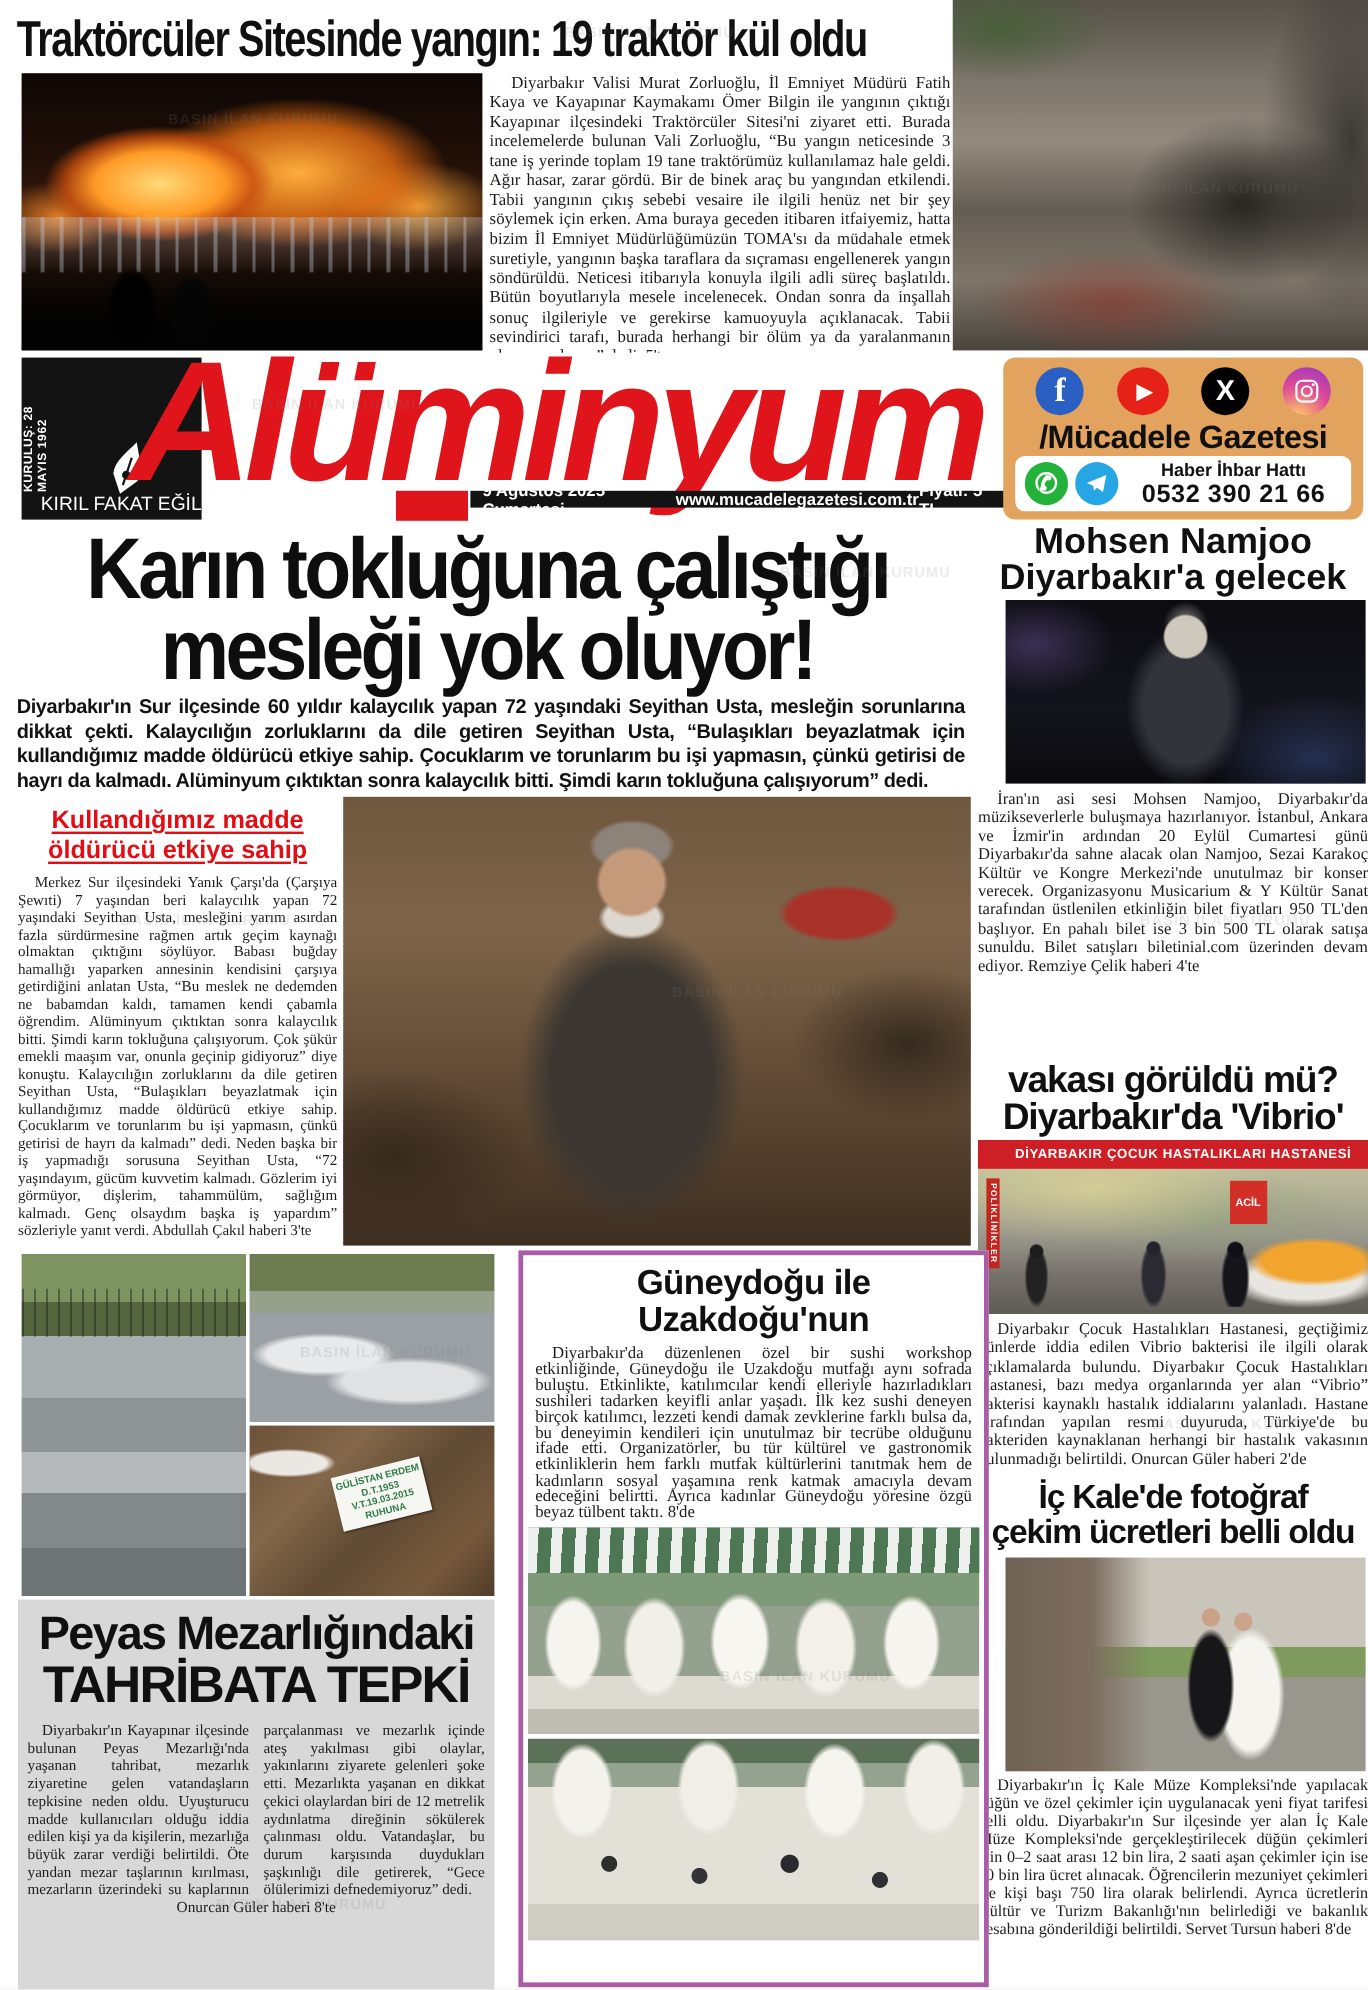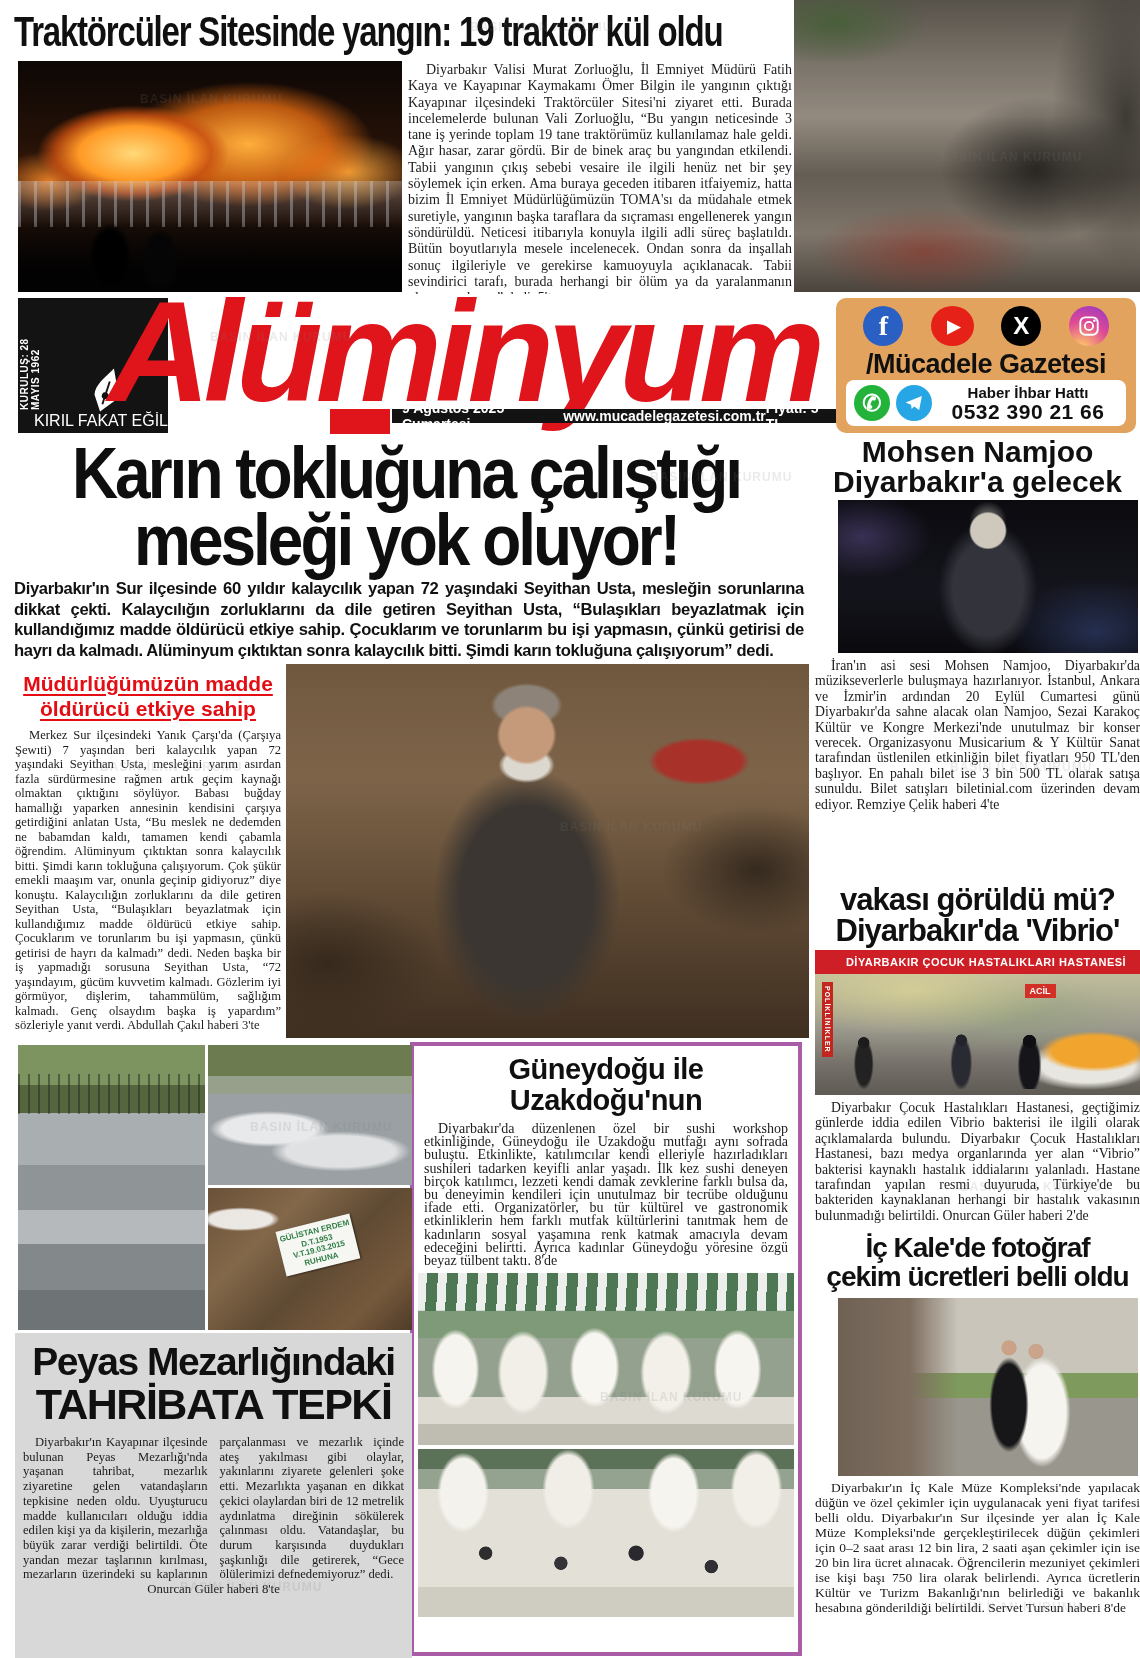--- a/index.html
+++ b/index.html
@@ -106,21 +106,21 @@
     radial-gradient(ellipse 84px 30px at 84% 80%,#e8e6e0 55%,transparent 80%),
     radial-gradient(ellipse 200px 60px at 30% 28%,rgba(230,220,150,.6),transparent 75%),
     radial-gradient(ellipse 160px 50px at 60% 44%,rgba(140,160,120,.5),transparent 75%),
     linear-gradient(180deg,#cfc8a8 0%,#b3b295 30%,#9a988c 55%,#76716a 78%,#5e5a54 100%);}
   .hosp-banner{position:absolute;left:0;right:0;top:0;height:24px;background:#cf1f26;color:#fff;
     font-size:11px;font-weight:bold;display:flex;align-items:center;justify-content:center;
     letter-spacing:.5px;white-space:nowrap;padding-left:17px;}
   .hosp-sign{position:absolute;left:7px;top:32px;padding:4px 2px;background:#c3261f;color:#fff;
     writing-mode:vertical-rl;font-size:7px;font-weight:bold;letter-spacing:1px;}
   .hosp-acil{position:absolute;right:26%;top:34px;background:#d23026;color:#fff;font-size:9px;
-    font-weight:bold;padding:2px 5px;}
+    font-weight:bold;padding:13px 5px;}
   .crowd{position:absolute;left:0;right:0;bottom:4%;height:46%;
     background:radial-gradient(circle 6px at 15% 30%,#1c1c1c 90%,transparent),
       radial-gradient(circle 6px at 45% 26%,#23232b 90%,transparent),
       radial-gradient(circle 7px at 66% 28%,#101014 90%,transparent),
       radial-gradient(ellipse 10px 26px at 15% 62%,#222 80%,transparent),
       radial-gradient(ellipse 11px 28px at 45% 60%,#2a2a32 80%,transparent),
       radial-gradient(ellipse 12px 30px at 66% 64%,#15151a 80%,transparent);}
   .wedding{background:
     radial-gradient(circle 8px at 57% 28%,#c9a287 90%,transparent),
     radial-gradient(circle 8px at 66% 30%,#caa58b 90%,transparent),
@@ -231,21 +231,21 @@
   </div>
 
   <div class="abs main-headline" style="left:0;top:440px;width:812px;">
     <div>Karın tokluğuna çalıştığı</div>
     <div>mesleği yok oluyor!</div>
   </div>
 
   <p class="abs lede" style="left:14px;top:579px;width:790px;">Diyarbakır'ın Sur ilçesinde 60 yıldır kalaycılık yapan 72 yaşındaki Seyithan Usta, mesleğin sorunlarına dikkat çekti. Kalaycılığın zorluklarını da dile getiren Seyithan Usta, “Bulaşıkları beyazlatmak için kullandığımız madde öldürücü etkiye sahip. Çocuklarım ve torunlarım bu işi yapmasın, çünkü getirisi de hayrı da kalmadı. Alüminyum çıktıktan sonra kalaycılık bitti. Şimdi karın tokluğuna çalışıyorum” dedi.</p>
 
   <div class="abs red-subhead" style="left:15px;top:671px;width:266px;">
-    <div>Müdürlüğümüzün madde</div>
+    <div>Kullandığımız madde</div>
     <div>öldürücü etkiye sahip</div>
   </div>
 
   <p class="abs serif leftcol-body" style="left:15px;top:728px;width:266px;height:310px;overflow:hidden;">Merkez Sur ilçesindeki Yanık Çarşı'da (Çarşıya Şewıti) 7 yaşından beri kalaycılık yapan 72 yaşındaki Seyithan Usta, mesleğini yarım asırdan fazla sürdürmesine rağmen artık geçim kaynağı olmaktan çıktığını söylüyor. Babası buğday hamallığı yaparken annesinin kendisini çarşıya getirdiğini anlatan Usta, “Bu meslek ne dedemden ne babamdan kaldı, tamamen kendi çabamla öğrendim. Alüminyum çıktıktan sonra kalaycılık bitti. Şimdi karın tokluğuna çalışıyorum. Çok şükür emekli maaşım var, onunla geçinip gidiyoruz” diye konuştu. Kalaycılığın zorluklarını da dile getiren Seyithan Usta, “Bulaşıkları beyazlatmak için kullandığımız madde öldürücü etkiye sahip. Çocuklarım ve torunlarım bu işi yapmasın, çünkü getirisi de hayrı da kalmadı” dedi. Neden başka bir iş yapmadığı sorusuna Seyithan Usta, “72 yaşındayım, gücüm kuvvetim kalmadı. Gözlerim iyi görmüyor, dişlerim, tahammülüm, sağlığım kalmadı. Genç olsaydım başka iş yapardım” sözleriyle yanıt verdi. Abdullah Çakıl haberi 3'te</p>
 
   <div class="photo kalayci" style="left:286px;top:664px;width:523px;height:374px;"></div>
 
   <div class="abs col-head" style="left:815px;top:437px;width:325px;font-size:30px;line-height:30px;">
     <div>Mohsen Namjoo</div>
     <div>Diyarbakır'a gelecek</div>
@@ -265,21 +265,21 @@
   </div>
   <p class="abs serif rcol-body" style="left:815px;top:1100px;width:325px;height:130px;overflow:hidden;">Diyarbakır Çocuk Hastalıkları Hastanesi, geçtiğimiz günlerde iddia edilen Vibrio bakterisi ile ilgili olarak açıklamalarda bulundu. Diyarbakır Çocuk Hastalıkları Hastanesi, bazı medya organlarında yer alan “Vibrio” bakterisi kaynaklı hastalık iddialarını yalanladı. Hastane tarafından yapılan resmi duyuruda, Türkiye'de bu bakteriden kaynaklanan herhangi bir hastalık vakasının bulunmadığı belirtildi. Onurcan Güler haberi 2'de</p>
 
   <div class="abs col-head" style="left:815px;top:1233px;width:325px;font-size:28px;line-height:29px;letter-spacing:-1px;">
     <div>İç Kale'de fotoğraf</div>
     <div>çekim ücretleri belli oldu</div>
   </div>
   <div class="photo wedding" style="left:838px;top:1298px;width:300px;height:178px;"></div>
   <p class="abs serif ickale-body" style="left:815px;top:1480px;width:325px;height:176px;overflow:hidden;">Diyarbakır'ın İç Kale Müze Kompleksi'nde yapılacak düğün ve özel çekimler için uygulanacak yeni fiyat tarifesi belli oldu. Diyarbakır'ın Sur ilçesinde yer alan İç Kale Müze Kompleksi'nde gerçekleştirilecek düğün çekimleri için 0–2 saat arası 12 bin lira, 2 saati aşan çekimler için ise 20 bin lira ücret alınacak. Öğrencilerin mezuniyet çekimleri ise kişi başı 750 lira olarak belirlendi. Ayrıca ücretlerin Kültür ve Turizm Bakanlığı'nın belirlediği ve bakanlık hesabına gönderildiği belirtildi. Servet Tursun haberi 8'de</p>
 
-  <div class="abs sushi-box" style="left:410px;top:1042px;width:392px;height:614px;">
+  <div class="abs sushi-box" style="left:432px;top:1042px;width:392px;height:614px;">
     <div class="col-head" style="margin-top:8px;font-size:29px;line-height:31px;letter-spacing:-0.5px;">
       <div>Güneydoğu ile Uzakdoğu'nun</div>
     </div>
     <p class="serif sushi-body" style="margin:6px 10px 0;">Diyarbakır'da düzenlenen özel bir sushi workshop etkinliğinde, Güneydoğu ile Uzakdoğu mutfağı aynı sofrada buluştu. Etkinlikte, katılımcılar kendi elleriyle hazırladıkları sushileri tadarken keyifli anlar yaşadı. İlk kez sushi deneyen birçok katılımcı, lezzeti kendi damak zevklerine farklı bulsa da, bu deneyimin kendileri için unutulmaz bir tecrübe olduğunu ifade etti. Organizatörler, bu tür kültürel ve gastronomik etkinliklerin hem farklı mutfak kültürlerini tanıtmak hem de kadınların sosyal yaşamına renk katmak amacıyla devam edeceğini belirtti. Ayrıca kadınlar Güneydoğu yöresine özgü beyaz tülbent taktı. 8'de</p>
     <div class="photo sushi1" style="position:relative;left:4px;width:376px;height:172px;margin-top:6px;"></div>
     <div class="photo sushi2" style="position:relative;left:4px;width:376px;height:168px;margin-top:4px;"></div>
   </div>
 
   <div class="photo cem1" style="left:18px;top:1045px;width:187px;height:285px;"></div>
   <div class="photo cem2" style="left:208px;top:1045px;width:204px;height:140px;"></div>

